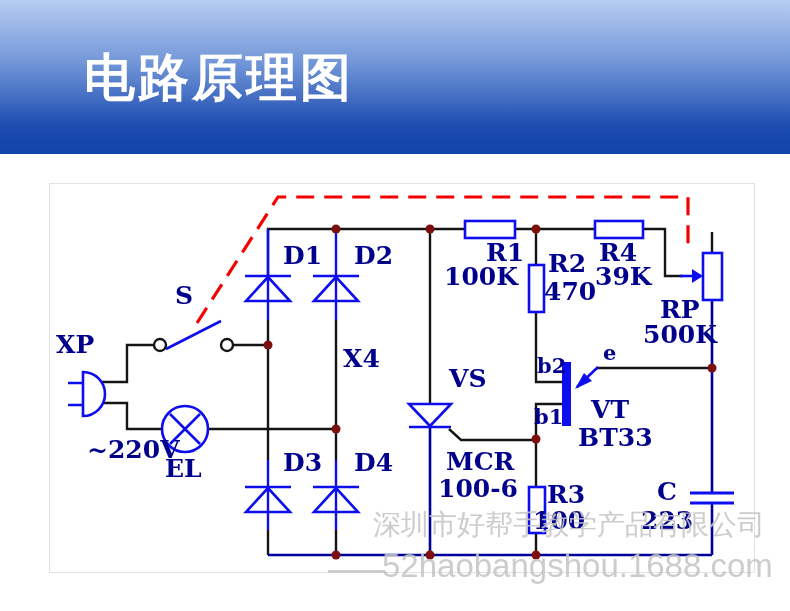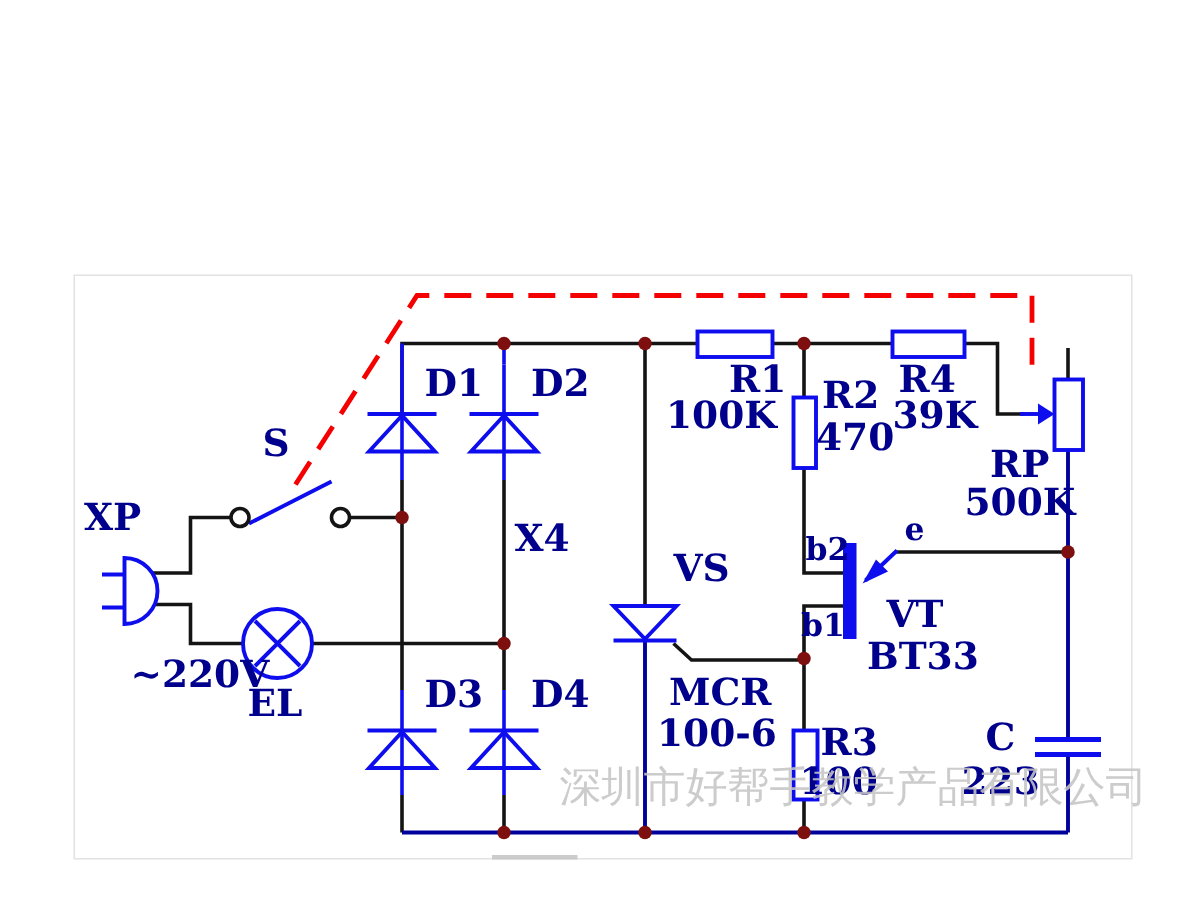--- a/index.html
+++ b/index.html
@@ -23,20 +23,23 @@
   .wm{position:absolute;white-space:nowrap;color:rgba(197,197,197,0.88);line-height:1;}
   #wm-company{left:373px;top:511px;font-size:28px;letter-spacing:0px;}
   #wm-url{left:382px;top:549px;font-size:33px;}
   #wm-dash{position:absolute;left:328px;top:570px;width:57px;height:3px;background:rgba(197,197,197,0.88);}
 </style>
 </head>
 <body>
 
 <div id="page">
 
+  <div id="header">
+    <div id="title">电路原理图</div>
+  </div>
 
   <div id="panel"></div>
 
   <svg id="schem" viewBox="0 0 790 611">
 
     <g stroke="#141414" stroke-width="2.4" fill="none">
       <path d="M101,382 H127 V345 H154"></path>
       <path d="M101,403 H127 V429 H163"></path>
       <path d="M233,345 H268"></path>
       <path d="M207,429 H336"></path>
@@ -176,14 +179,15 @@
   <div class="label small" style="left:603px;top:342px;">e</div>
   <div class="label" style="left:591px;top:397px;">VT</div>
   <div class="label" style="left:578px;top:425px;">BT33</div>
   <div class="label" style="left:547px;top:482px;">R3</div>
   <div class="label" style="left:533px;top:508px;text-align:center;">100</div>
   <div class="label" style="left:657px;top:479px;">C</div>
   <div class="label" style="left:641px;top:508px;">223</div>
 
   <div class="wm" id="wm-company">深圳市好帮手教学产品有限公司</div>
   <div id="wm-dash"></div>
+  <div class="wm" id="wm-url">52haobangshou.1688.com</div>
 
 </div>
 
 </body></html>

